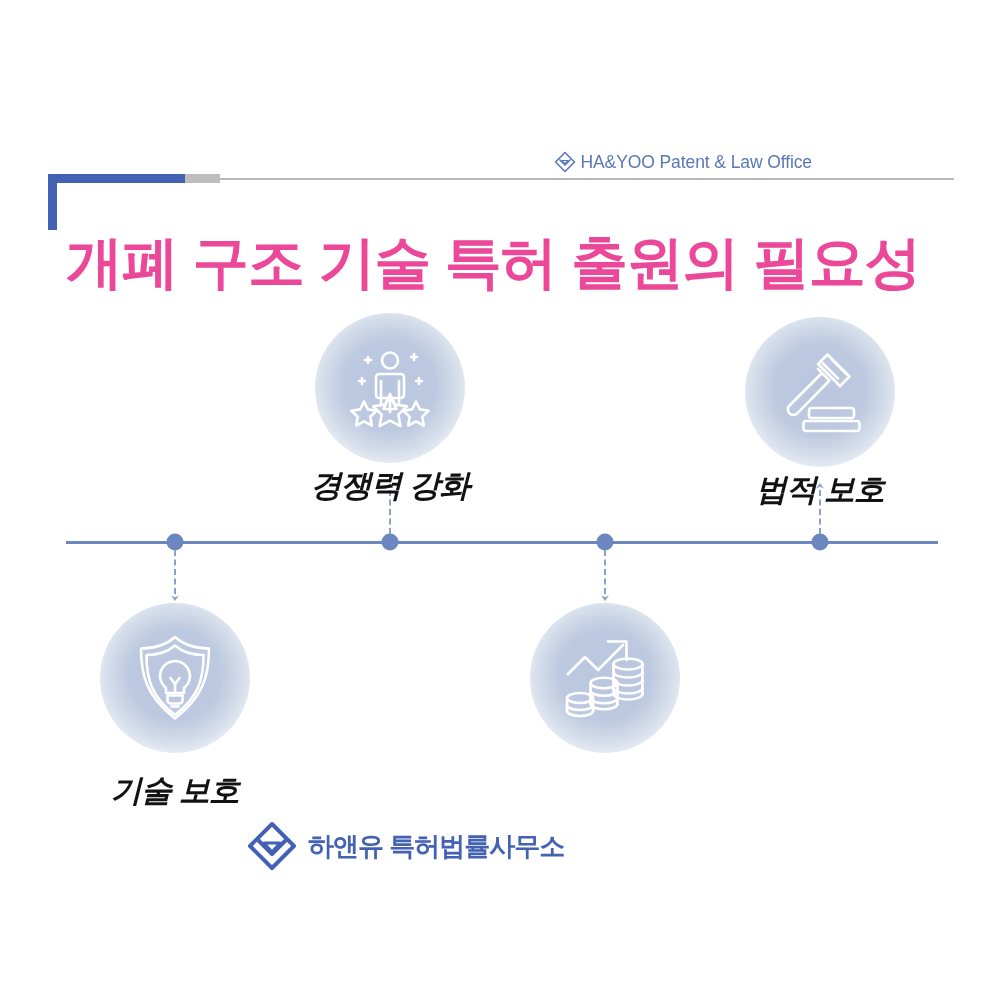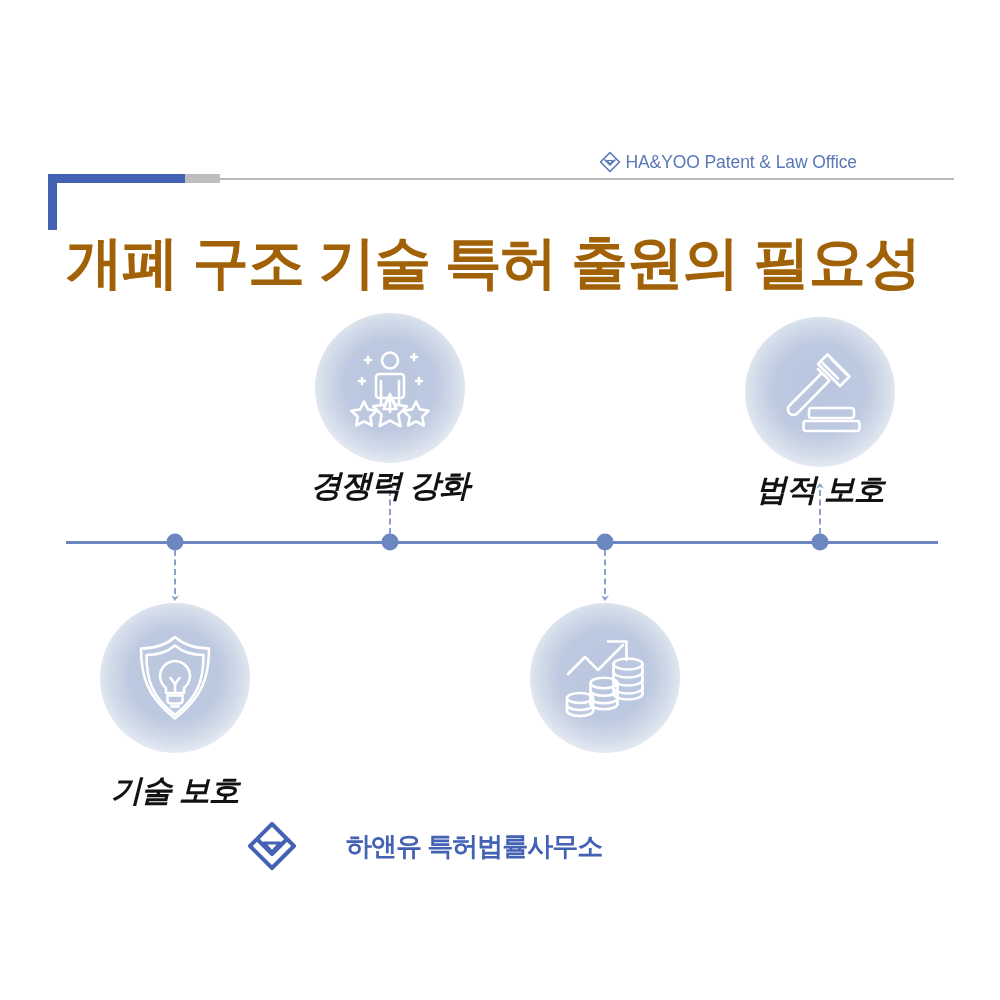--- a/index.html
+++ b/index.html
@@ -20,21 +20,20 @@
   #brand-row {
     position: absolute;
     left: 0; top: 146px;
     width: 860px;
     height: 32px;
     display: flex;
     align-items: center;
     justify-content: flex-end;
     padding-right: 48px;
     box-sizing: border-box;
-    margin-left: 45px;
   }
   #brand-mark { width: 22px; height: 22px; margin-right: 5px; flex: 0 0 auto; }
   #brand-text {
     font-size: 17.5px;
     color: #5a77b8;
     letter-spacing: -0.1px;
     white-space: nowrap;
   }
 
   
@@ -56,21 +55,21 @@
     width: 9px; height: 56px; background: #4462b4;
   }
 
   
   #page-title {
     position: absolute;
     left: 66px; top: 193px;
     width: 900px;
     font-size: 57px;
     font-weight: bold;
-    color: #a16207;
+    color: #ec4899;
     letter-spacing: -1.2px;
     line-height: 1.12;
     white-space: nowrap;
   }
 
   
   #timeline-line {
     position: absolute;
     left: 66px; top: 541px;
     width: 872px; height: 3px;
@@ -130,21 +129,20 @@
   .node.above .node-label { margin-top: 2px; }
   .node.below .node-label { margin-top: 17px; }
 
   
   #footer-logo {
     position: absolute;
     left: 246px; top: 818px;
     width: 300px; height: 56px;
     display: flex;
     align-items: center;
-    gap: 38px;
   }
   #footer-mark { width: 52px; height: 52px; flex: 0 0 auto; }
   #footer-text {
     margin-left: 10px;
     font-size: 26px;
     font-weight: bold;
     color: #4462b4;
     letter-spacing: -1px;
     white-space: nowrap;
   }

